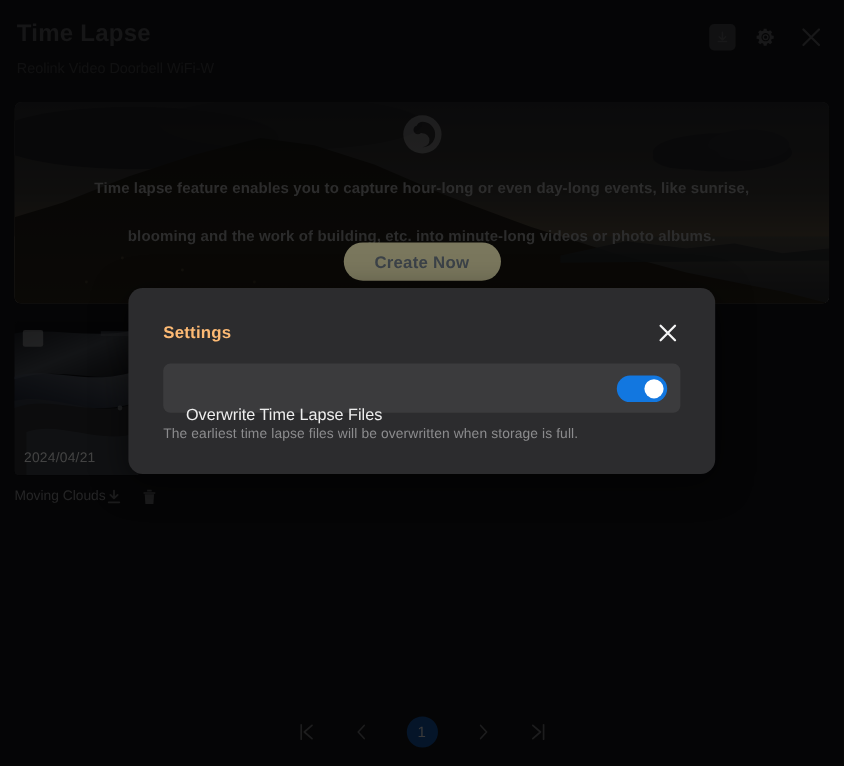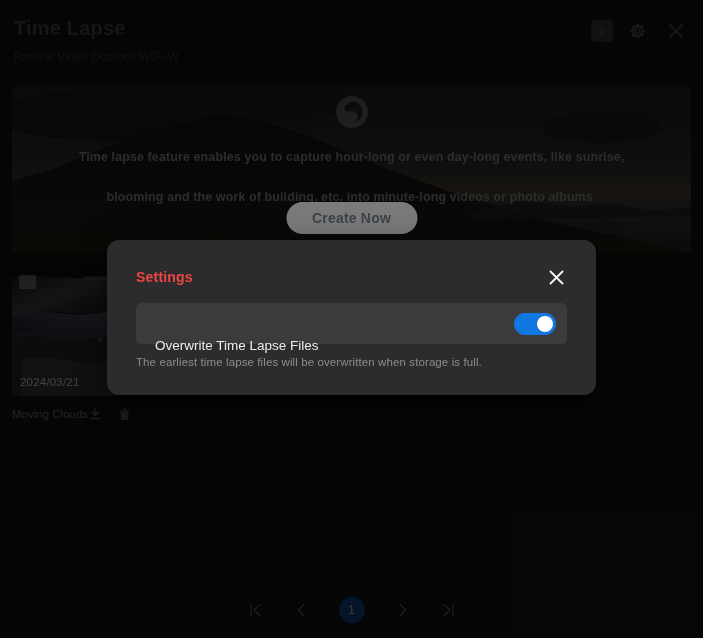--- a/index.html
+++ b/index.html
@@ -88,21 +88,21 @@
     line-height: 40px;
     color: #5d5d5d;
     font-weight: bold;
     letter-spacing: 0.1px;
   }
   .create-btn {
     position: absolute;
     left: 50%;
     transform: translateX(-50%);
     top: 117px;
-    background: #ffffff;
+    background: #fef9c3;
     color: #7d8a96;
     border: none;
     border-radius: 16px;
     padding: 0 26px;
     height: 32px;
     font-size: 14px;
     font-weight: bold;
     font-family: "Liberation Sans", sans-serif;
     cursor: pointer;
     letter-spacing: 0.2px;
@@ -211,21 +211,21 @@
     box-shadow: 0 6px 28px rgba(0,0,0,0.55);
   }
   .modal-head {
     display: flex;
     align-items: center;
     height: 22px;
   }
   .modal-title {
     font-size: 14px;
     font-weight: bold;
-    color: #ef4444;
+    color: #fdba74;
     letter-spacing: 0.2px;
   }
   .modal-close {
     margin-left: auto;
     width: 22px; height: 22px;
     display: flex; align-items: center; justify-content: center;
     cursor: pointer;
     color: #f5f5f5;
   }
   .modal-close svg { display: block; }
@@ -365,21 +365,21 @@
         <rect width="105" height="128" fill="#14161b"></rect>
         <path d="M0 10 C30 4 70 16 105 6 L105 44 C70 52 35 36 0 48 Z" fill="url(#tg1)"></path>
         <path d="M0 46 C28 36 64 56 105 40 L105 66 C66 82 30 60 0 72 Z" fill="url(#tg2)" opacity="0.75"></path>
         <path d="M0 66 C34 58 70 84 105 66 L105 128 L0 128 Z" fill="#55595f" opacity="0.55"></path>
         <path d="M10 92 C38 82 72 104 105 92 L105 128 L10 128 Z" fill="#6d727a" opacity="0.45"></path>
         <rect x="72" y="8" width="26" height="4" fill="#7e8490" opacity="0.5"></rect>
         <circle cx="88" cy="72" r="2" fill="#cfd3d8" opacity="0.6"></circle>
       </svg>
       <div class="thumb-scrim"></div>
       <div class="thumb-badge"></div>
-      <div class="thumb-date">2024/03/21</div>
+      <div class="thumb-date">2024/04/21</div>
     </div>
 
     <div class="card-foot">
       <span class="card-label">Moving Clouds</span>
       <span class="card-icons">
         <span class="icon-btn">
           <span>
             <svg width="14" height="14" viewBox="0 0 14 14" fill="none" stroke="currentColor" stroke-width="1.5" stroke-linecap="round" stroke-linejoin="round">
               <path d="M7 1.8 v6.4 M4 5.4 L7 8.4 L10 5.4"></path>
               <path d="M2.6 11.6 h8.8"></path>

